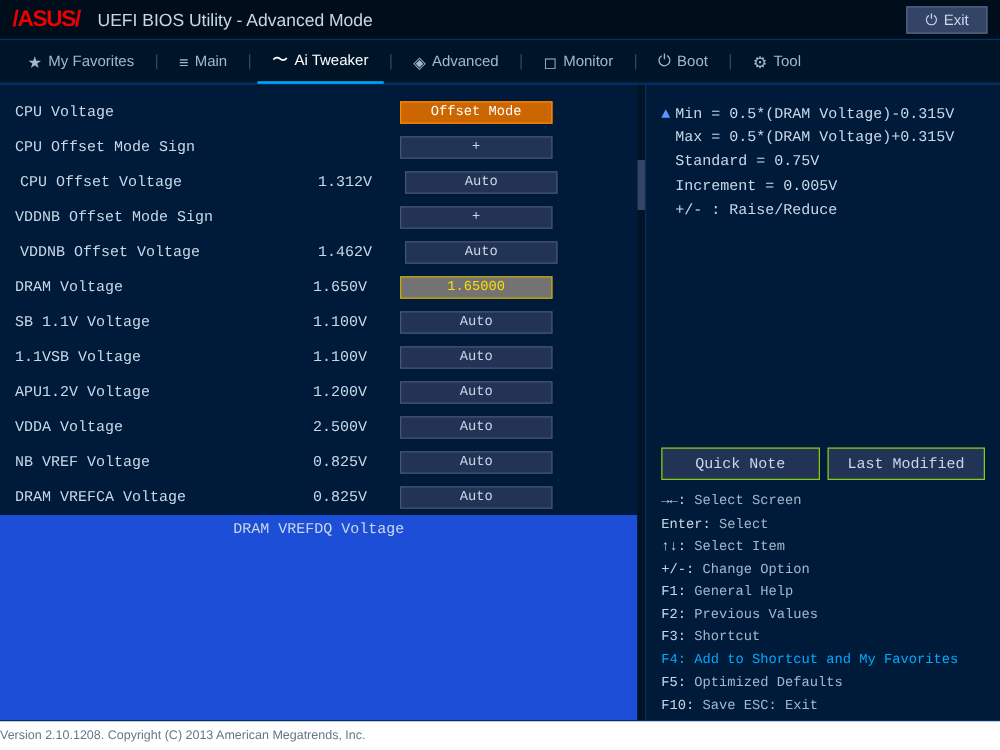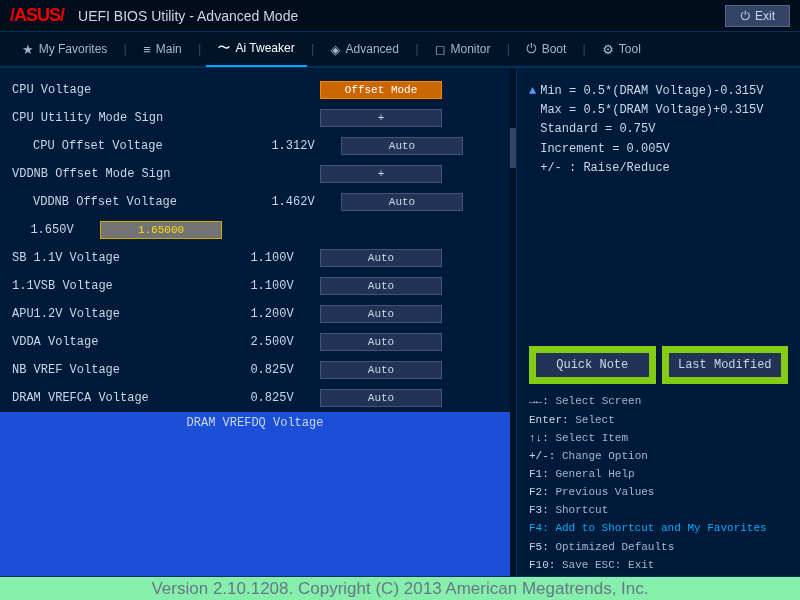--- a/index.html
+++ b/index.html
@@ -99,21 +99,21 @@
       display: flex;
       align-items: center;
       padding: 4px 12px;
       min-height: 28px;
     }
     .setting-row.highlighted {
       background: #1d4ed8;
       flex-direction: column;
     }
     .setting-row.sub {
-      padding-left: 33px;
+      padding-left: 16px;
     }
     .setting-name {
       flex: 0 0 220px;
       color: #c8d8e8;
       font-size: 12px;
     }
     .setting-value {
       flex: 0 0 80px;
       color: #c8d8e8;
       font-size: 12px;
@@ -170,21 +170,21 @@
     }
 
     #quick-note-row {
       display: flex;
       gap: 6px;
       margin: 10px 0 8px;
     }
     .action-btn {
       flex: 1;
       background: #223355;
-      border: 7px solid #84cc16;
+      border: 1px solid #84cc16;
       color: #c8d8e8;
       padding: 5px 8px;
       font-size: 12px;
       font-family: 'Courier New', monospace;
       cursor: pointer;
       text-align: center;
     }
 
     #shortcut-help {
       font-size: 11px;
@@ -205,27 +205,27 @@
       height: 40px;
       background: #334466;
       margin-top: 60px;
     }
 
     #footer {
       position: absolute;
       bottom: 0;
       width: 800px;
       height: 24px;
-      background: #86efac;
+      background: #ffffff;
       border-top: 1px solid #003060;
       display: flex;
       align-items: center;
-      justify-content: center;
+      justify-content: flex-start;
       color: #667788;
-      font-size: 17px;
+      font-size: 10px;
       font-family: Arial, sans-serif;
     }
   </style>
 </head>
 <body>
 
 <div id="header">
   <span id="asus-logo">/ASUS/</span>
   <span id="header-title">UEFI BIOS Utility - Advanced Mode</span>
   <button id="exit-btn">
@@ -274,21 +274,21 @@
 <div id="main-content">
   <div id="left-panel">
   <div class="setting-row">
       <span class="setting-name">CPU Voltage</span>
       <span class="setting-value"></span>
       <div class="setting-control">
         <button class="ctrl-btn orange">Offset Mode</button>
       </div>
     </div>
       <div class="setting-row">
-      <span class="setting-name">CPU Utility Mode Sign</span>
+      <span class="setting-name">CPU Offset Mode Sign</span>
       <span class="setting-value"></span>
       <div class="setting-control">
         <button class="ctrl-btn">+</button>
       </div>
     </div>
       <div class="setting-row sub">
       <span class="setting-name">CPU Offset Voltage</span>
       <span class="setting-value">1.312V</span>
       <div class="setting-control">
         <button class="ctrl-btn">Auto</button>
@@ -302,20 +302,21 @@
       </div>
     </div>
       <div class="setting-row sub">
       <span class="setting-name">VDDNB Offset Voltage</span>
       <span class="setting-value">1.462V</span>
       <div class="setting-control">
         <button class="ctrl-btn">Auto</button>
       </div>
     </div>
       <div class="setting-row">
+      <span class="setting-name">DRAM Voltage</span>
       <span class="setting-value">1.650V</span>
       <div class="setting-control">
         <button class="ctrl-btn yellow">1.65000</button>
       </div>
     </div>
       <div class="setting-row">
       <span class="setting-name">SB 1.1V Voltage</span>
       <span class="setting-value">1.100V</span>
       <div class="setting-control">
         <button class="ctrl-btn">Auto</button>

